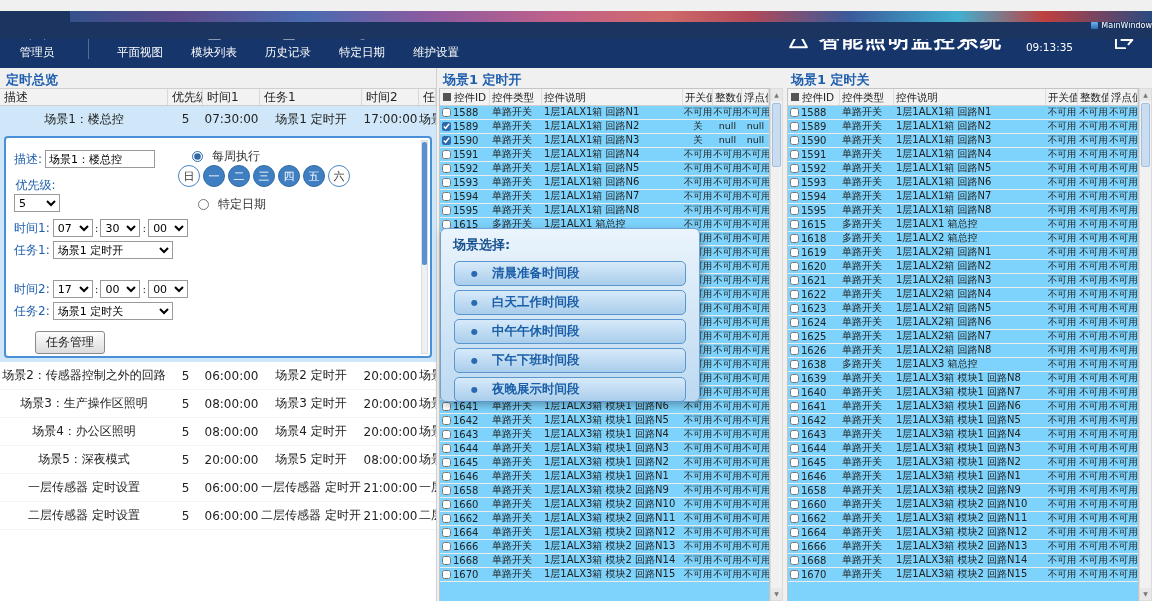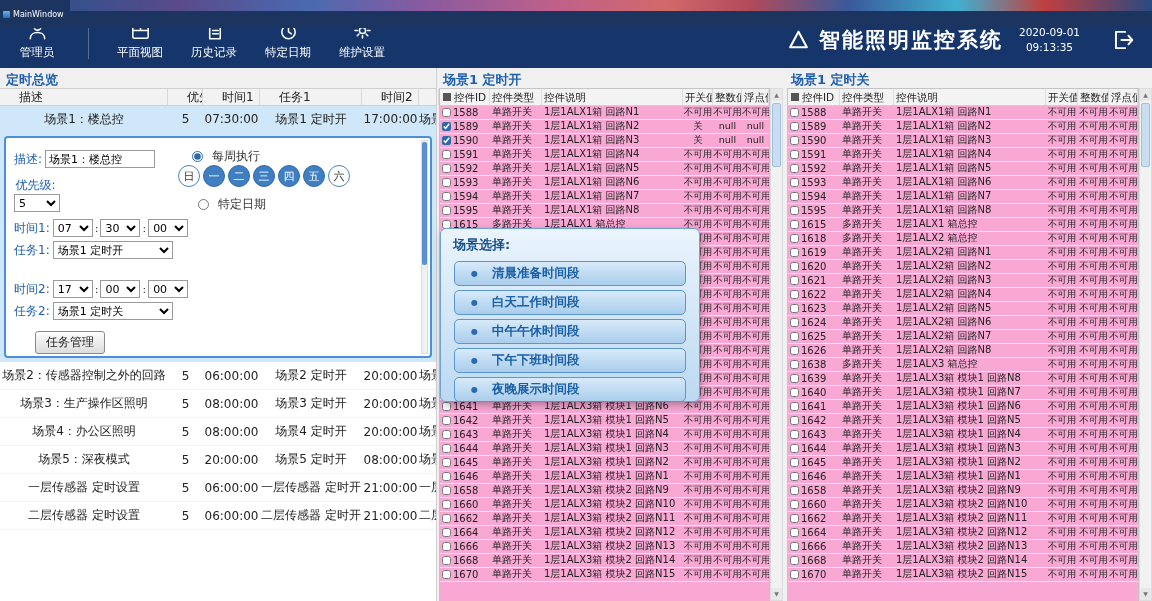--- a/index.html
+++ b/index.html
@@ -1,21 +1,21 @@
 <!DOCTYPE html>
 <html><head>
 <meta charset="utf-8">
 <style>
   *{margin:0;padding:0;box-sizing:border-box;}
   html,body{width:1152px;height:601px;}
   body{font-family:"DejaVu Sans","Liberation Sans",sans-serif;background:#f0f0f0;overflow:hidden;}
   .screen{position:relative;width:1152px;height:601px;background:#f0f0f0;overflow:hidden;}
 
   
-  .titlebar{position:absolute;top:0;left:0;right:0;height:28px;background:#1c3560;display:flex;align-items:center;z-index:20;}
+  .titlebar{position:absolute;top:11px;left:0;right:0;height:28px;background:#1c3560;display:flex;align-items:center;z-index:20;justify-content:flex-end;}
   .tb-ico{width:7px;height:7px;margin:0 3px;background:linear-gradient(#6fb2e8,#2d6cb4);border-radius:1px;flex:0 0 auto;}
   .tb-text{color:#fff;font-size:8px;line-height:11px;white-space:nowrap;}
   .wallpaper{position:absolute;left:70px;top:0;right:0;height:11px;
     background:linear-gradient(90deg,#35518c 0%,#5a4a8a 10%,#4a6ab0 22%,#8a5aa0 33%,#c0608a 45%,#d06a6a 55%,#b04a5a 63%,#3a5a9a 72%,#40b0d0 82%,#c04040 90%,#2a4a80 100%);}
 
   
   .toolbar{position:absolute;top:11px;left:0;right:0;height:57px;background:#15356b;display:flex;align-items:center;z-index:15;}
   .tb-btn{width:74px;height:53px;display:flex;flex-direction:column;align-items:center;justify-content:center;color:#fff;cursor:pointer;flex:0 0 auto;}
   .tb-btn svg{width:23px;height:23px;display:block;}
   .tb-label{font-size:11.5px;margin-top:3px;white-space:nowrap;}
@@ -29,21 +29,21 @@
   .exit-btn svg{width:26px;height:26px;}
 
   
   .panel{position:absolute;top:68px;bottom:0;}
   .panel-title{position:absolute;top:0;left:0;right:0;height:20px;color:#1f5fae;font-weight:bold;font-size:13px;padding:3px 0 0 6px;background:#f0f0f0;white-space:nowrap;overflow:hidden;}
 
   
   #panel-left{left:0;width:437px;background:#fff;border-right:1px solid #d0d0d0;}
   .ov-grid{display:grid;grid-template-columns:168px 35px 57px 102px 57px 1fr;}
   .ov-header{position:absolute;top:20px;left:0;right:0;height:18px;background:#f2f2f2;border-top:1px solid #cfcfcf;border-bottom:1px solid #cfcfcf;font-size:12px;color:#222;}
-  .ov-header>div{border-right:1px solid #d8d8d8;padding-left:19px;line-height:16px;overflow:hidden;white-space:nowrap;}
+  .ov-header>div{border-right:1px solid #d8d8d8;padding-left:4px;line-height:16px;overflow:hidden;white-space:nowrap;}
   .ov-row{height:26px;align-items:center;font-size:12px;color:#222;text-align:center;}
   .ov-row>div{overflow:hidden;white-space:nowrap;}
   #ov-expand{position:absolute;top:38px;left:0;right:0;height:256px;background:#cfe7f8;}
   .ov-body{position:absolute;top:294px;left:0;right:0;bottom:0;background:#fff;}
   .ov-body .ov-row{height:28px;background:#fff;border-bottom:1px solid #f3f3f3;}
 
   
   .editor{position:absolute;top:30px;left:4px;width:428px;height:222px;background:#fff;border:2px solid #4a90d9;border-radius:4px;}
   .ed-row{position:absolute;display:flex;align-items:center;white-space:nowrap;}
   .ed-label{color:#1f5fae;font-size:12px;margin-right:3px;}
@@ -57,21 +57,21 @@
   .day{width:22px;height:22px;border-radius:50%;border:1px solid #4a84c4;display:inline-flex;align-items:center;justify-content:center;font-size:11px;color:#333;background:#fff;margin-right:3px;cursor:pointer;}
   .day.active{background:#3f7fc1;color:#fff;border-color:#2f6aa8;}
   input[type=radio]{width:11px;height:11px;accent-color:#2f6aa8;}
   .btn{font-size:12px;padding:2px 10px;border:1px solid #8a8a8a;border-radius:3px;background:linear-gradient(#fdfdfd,#dcdcdc);color:#222;cursor:pointer;font-family:inherit;}
   .ed-scroll{position:absolute;top:2px;bottom:2px;right:2px;width:7px;background:#eef1f4;border:1px solid #d8dde2;}
   .ed-thumb{position:absolute;top:1px;left:0;right:0;height:58%;background:#5a8fd0;border-radius:2px;}
 
   
   #panel-mid{left:437px;width:346px;}
   #panel-right{left:785px;width:367px;}
-  .ctl-table{position:absolute;top:20px;left:2px;right:13px;bottom:0;background:#f9a8d4;border:1px solid #c4c4c4;border-bottom:none;overflow:hidden;}
+  .ctl-table{position:absolute;top:20px;left:2px;right:13px;bottom:0;background:#7dd3fc;border:1px solid #c4c4c4;border-bottom:none;overflow:hidden;}
   .ctl-header{display:grid;height:17px;background:#f3f3f3;border-bottom:1px solid #cfcfcf;font-size:10.5px;color:#222;}
   .ctl-header>div{border-right:1px solid #ddd;padding-left:2px;line-height:16px;overflow:hidden;white-space:nowrap;display:flex;align-items:center;gap:2px;}
   .sel-all{width:8px;height:8px;background:#555;display:inline-block;margin:0 1px;flex:0 0 auto;}
   .ctl-row{display:grid;height:14px;font-size:10px;color:#222;border-bottom:1px solid #ececec;}
   .ctl-row>div{overflow:hidden;white-space:nowrap;line-height:12px;}
   .cell-id{display:flex;align-items:center;gap:2px;padding-left:2px;}
   .cell-id input{width:9px;height:9px;margin:0;accent-color:#2f6aa8;}
   .cell-text{padding-left:2px;}
   .cell-val{text-align:center;font-size:9.5px;}
   .mid .ctl-header,.mid .ctl-row{grid-template-columns:50px 52px 141px 30px 29px 1fr;}
@@ -111,20 +111,27 @@
     <div class="tb-divider"></div>
     <div class="tb-btn">
       <svg viewBox="0 0 24 24" fill="none" stroke="#fff" stroke-width="1.6" stroke-linecap="round" stroke-linejoin="round">
           <rect x="4" y="4" width="16" height="16" rx="1.5"></rect>
           <path d="M12 4v8h8M4 12h8"></path>
         </svg>
       <span class="tb-label">平面视图</span>
     </div>
     <div class="tb-btn">
       <svg viewBox="0 0 24 24" fill="none" stroke="#fff" stroke-width="1.6" stroke-linecap="round" stroke-linejoin="round">
+          <rect x="5" y="3.5" width="14" height="17" rx="1.5"></rect>
+          <path d="M8.5 8h7M8.5 12h7M8.5 16h7"></path>
+        </svg>
+      <span class="tb-label">模块列表</span>
+    </div>
+    <div class="tb-btn">
+      <svg viewBox="0 0 24 24" fill="none" stroke="#fff" stroke-width="1.6" stroke-linecap="round" stroke-linejoin="round">
           <path d="M7 3.5h7l4 4v13H7z"></path>
           <path d="M14 3.5v4h4"></path>
           <path d="M10 12h6M10 15.5h6"></path>
         </svg>
       <span class="tb-label">历史记录</span>
     </div>
     <div class="tb-btn">
       <svg viewBox="0 0 24 24" fill="none" stroke="#fff" stroke-width="1.6" stroke-linecap="round" stroke-linejoin="round">
           <circle cx="12" cy="13.5" r="7"></circle>
           <path d="M12 9.5v4l3 2"></path>

